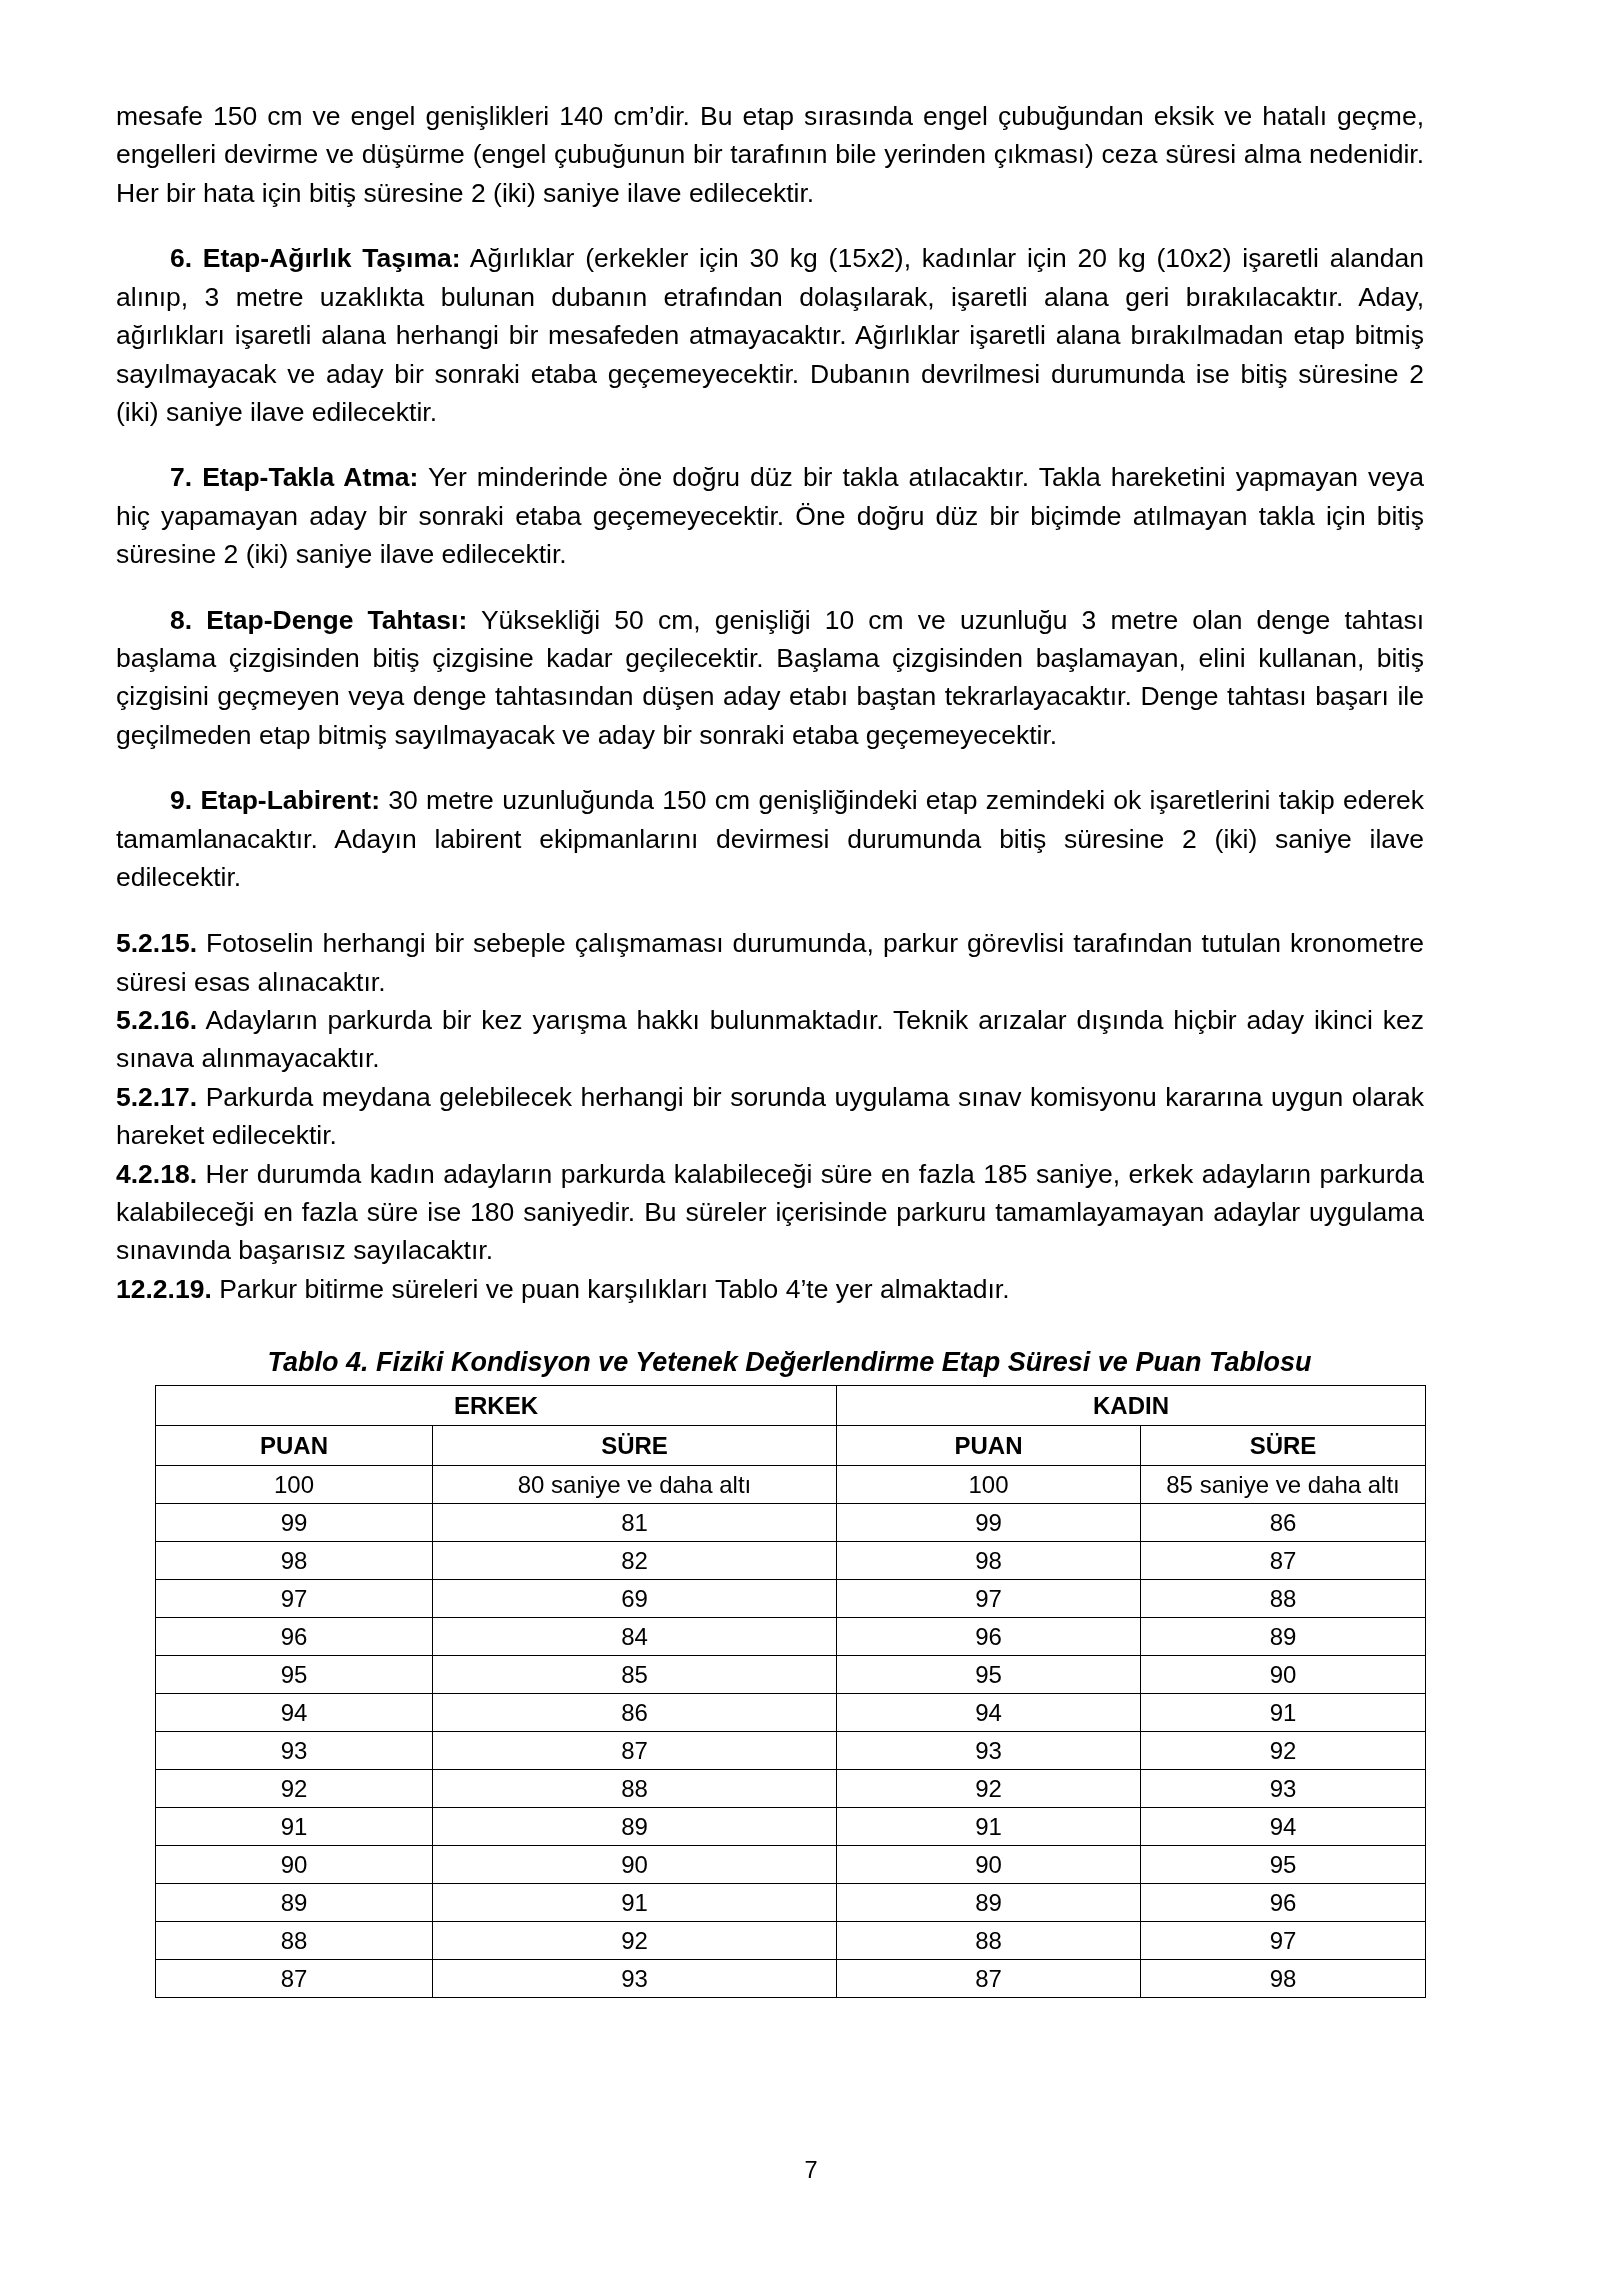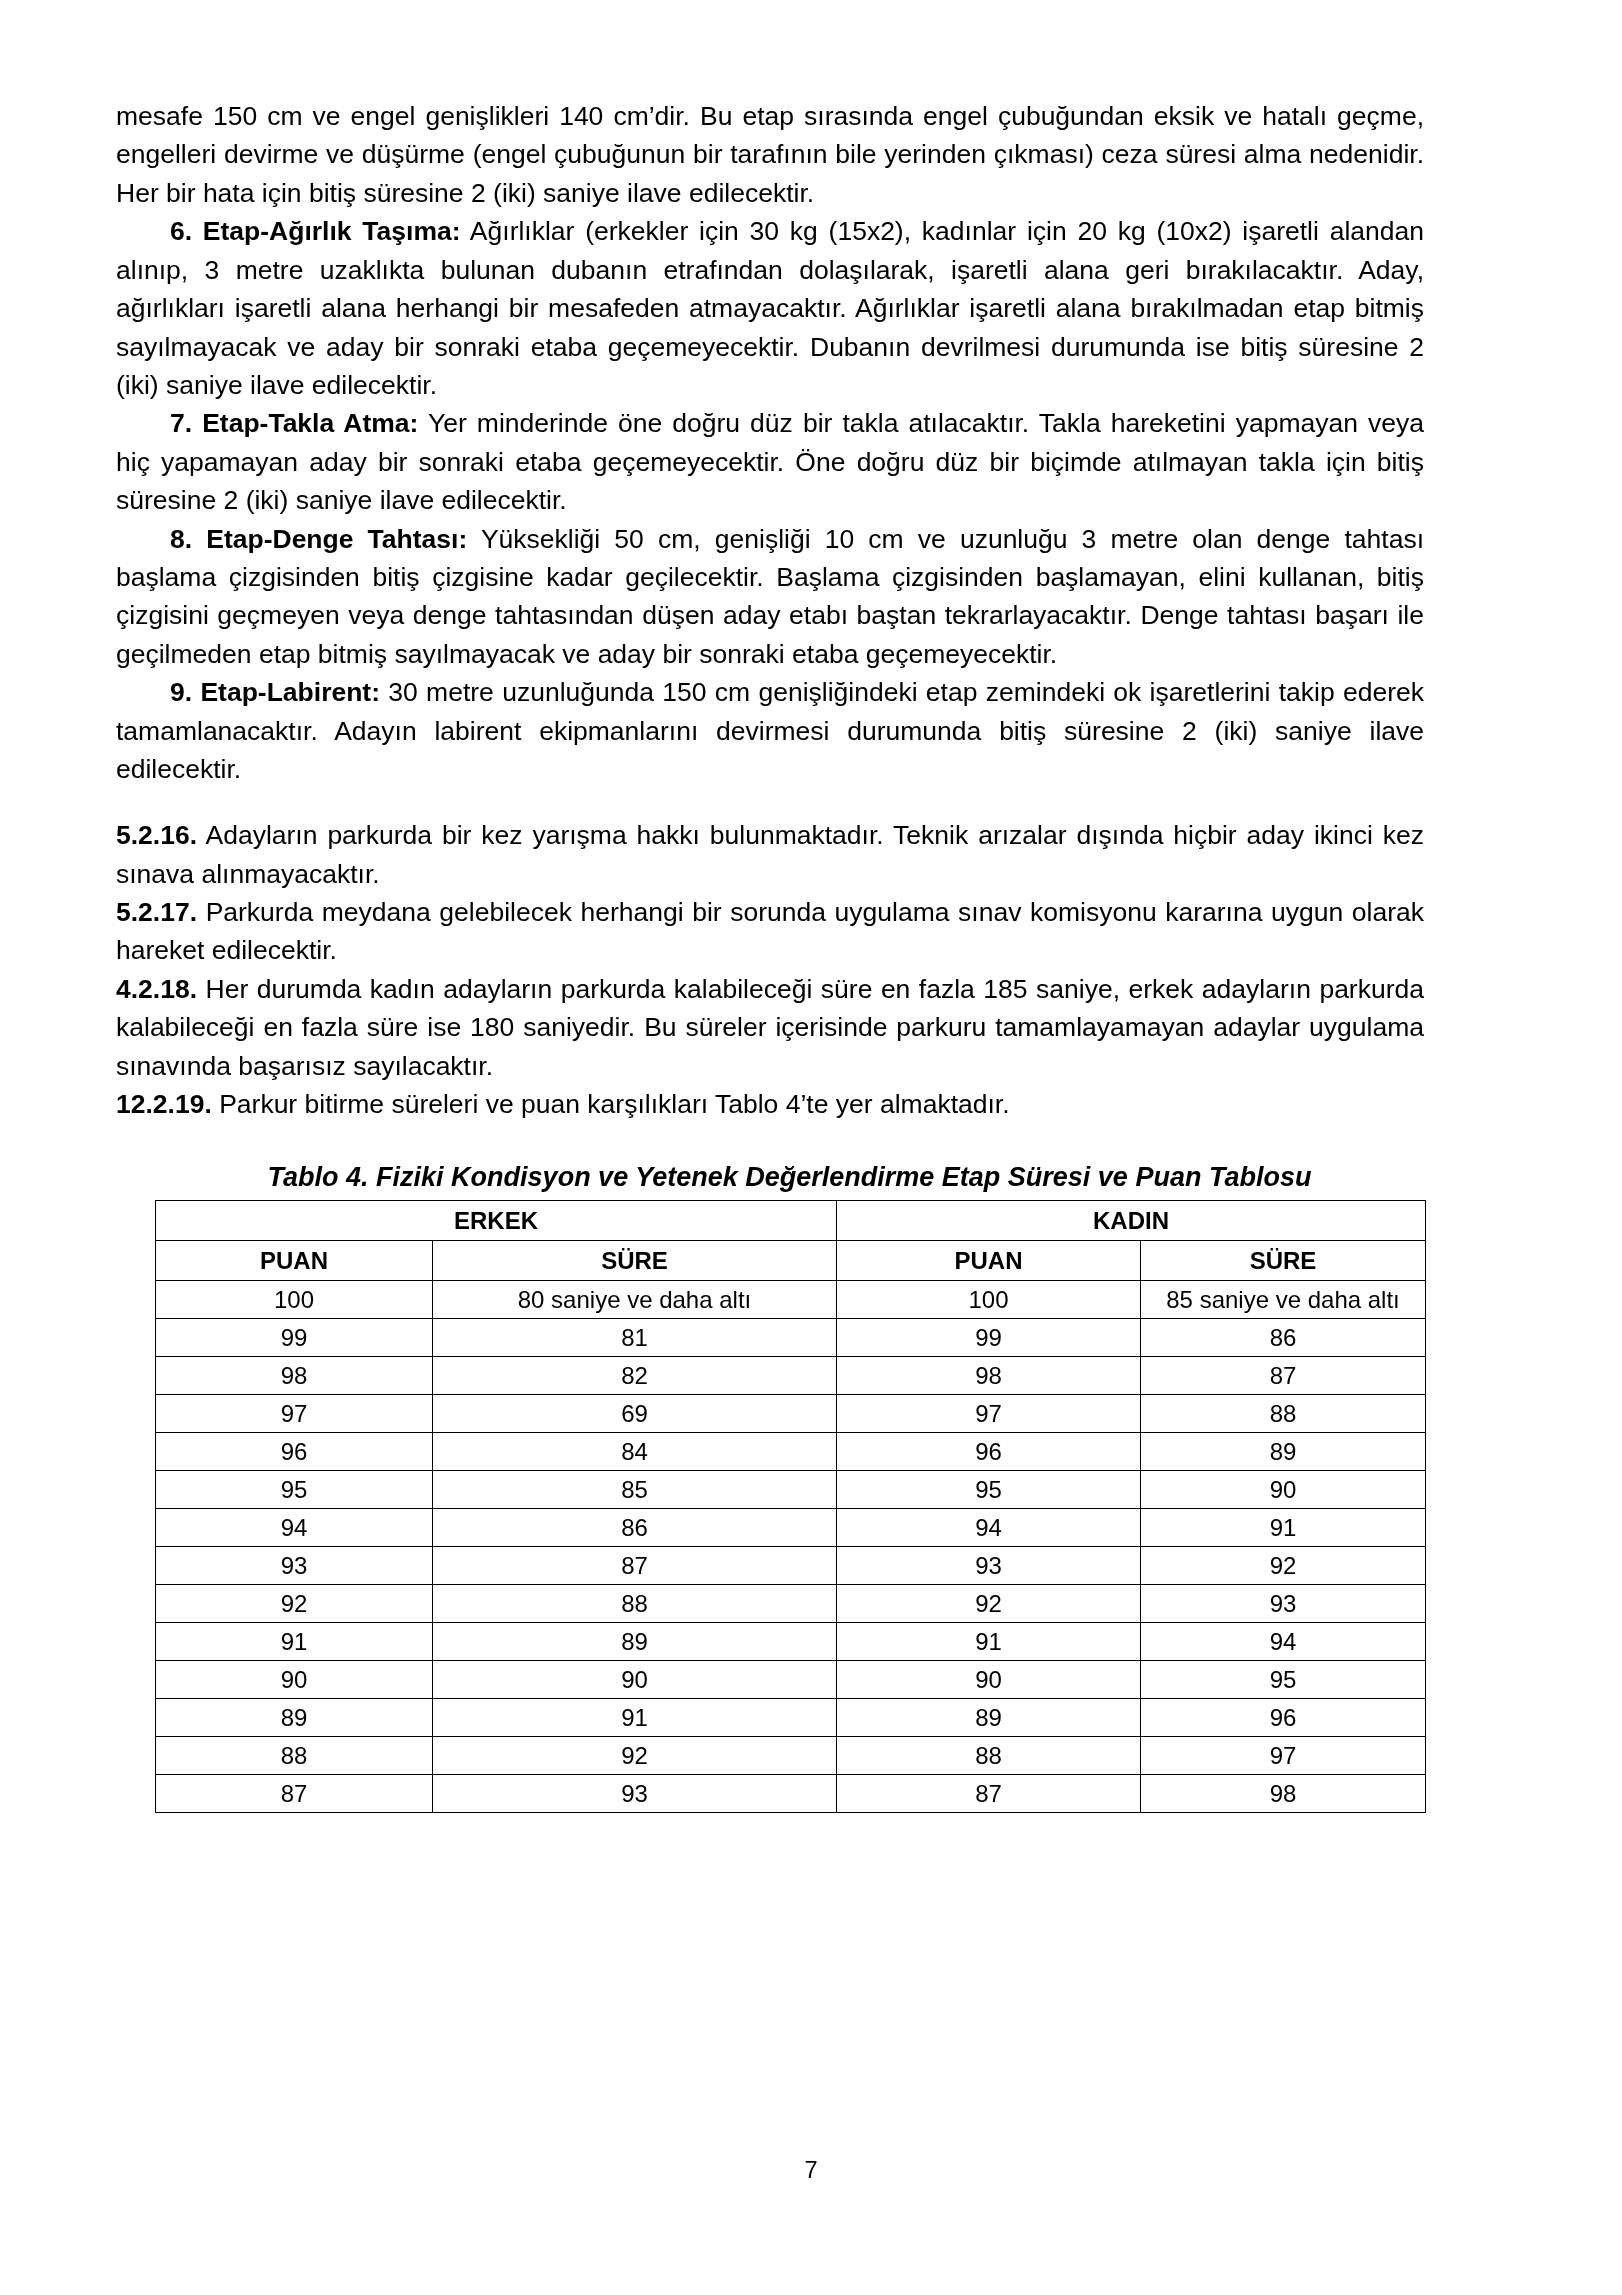--- a/index.html
+++ b/index.html
@@ -28,20 +28,21 @@
     font-size: 26.5px;
     line-height: 1.45;
     text-align: justify;
     text-justify: inter-word;
     margin: 0;
   }
   p.para {
     margin: 0 0 0 0;
   }
   p.spaced {
+    margin-top: 27px;
   }
   .indent {
     display: inline-block;
     width: 54px;
   }
   .b {
     font-weight: bold;
   }
   .clause {
     margin: 0;
@@ -111,20 +112,21 @@
 
   <p class="body-text para spaced"><span class="indent"></span><span class="b">7. Etap-Takla Atma:</span><span> Yer minderinde öne doğru düz bir takla atılacaktır. Takla hareketini yapmayan veya hiç yapamayan aday bir sonraki etaba geçemeyecektir. Öne doğru düz bir biçimde atılmayan takla için bitiş süresine 2 (iki) saniye ilave edilecektir.</span></p>
 
   <p class="body-text para spaced"><span class="indent"></span><span class="b">8. Etap-Denge Tahtası:</span><span> Yüksekliği 50 cm, genişliği 10 cm ve uzunluğu 3 metre olan denge tahtası başlama çizgisinden bitiş çizgisine kadar geçilecektir. Başlama çizgisinden başlamayan, elini kullanan, bitiş çizgisini geçmeyen veya denge tahtasından düşen aday etabı baştan tekrarlayacaktır. Denge tahtası başarı ile geçilmeden etap bitmiş sayılmayacak ve aday bir sonraki etaba geçemeyecektir.</span></p>
 
   <p class="body-text para spaced"><span class="indent"></span><span class="b">9. Etap-Labirent:</span><span> 30 metre uzunluğunda 150 cm genişliğindeki etap zemindeki ok işaretlerini takip ederek tamamlanacaktır. Adayın labirent ekipmanlarını devirmesi durumunda bitiş süresine 2 (iki) saniye ilave edilecektir.</span></p>
 
   <div class="gap-med"></div>
 
 
+  <p class="body-text clause"><span class="clause-num">5.2.15.</span><span> Fotoselin herhangi bir sebeple çalışmaması durumunda, parkur görevlisi tarafından tutulan kronometre süresi esas alınacaktır.</span></p>
 
   <p class="body-text clause"><span class="clause-num">5.2.16.</span><span> Adayların parkurda bir kez yarışma hakkı bulunmaktadır. Teknik arızalar dışında hiçbir aday ikinci kez sınava alınmayacaktır.</span></p>
 
   <p class="body-text clause"><span class="clause-num">5.2.17.</span><span> Parkurda meydana gelebilecek herhangi bir sorunda uygulama sınav komisyonu kararına uygun olarak hareket edilecektir.</span></p>
 
   <p class="body-text clause"><span class="clause-num">4.2.18.</span><span> Her durumda kadın adayların parkurda kalabileceği süre en fazla 185 saniye, erkek adayların parkurda kalabileceği en fazla süre ise 180 saniyedir. Bu süreler içerisinde parkuru tamamlayamayan adaylar uygulama sınavında başarısız sayılacaktır.</span></p>
 
   <p class="body-text clause"><span class="clause-num">12.2.19.</span><span> Parkur bitirme süreleri ve puan karşılıkları Tablo 4’te yer almaktadır.</span></p>
 
   <div class="table-wrap">

